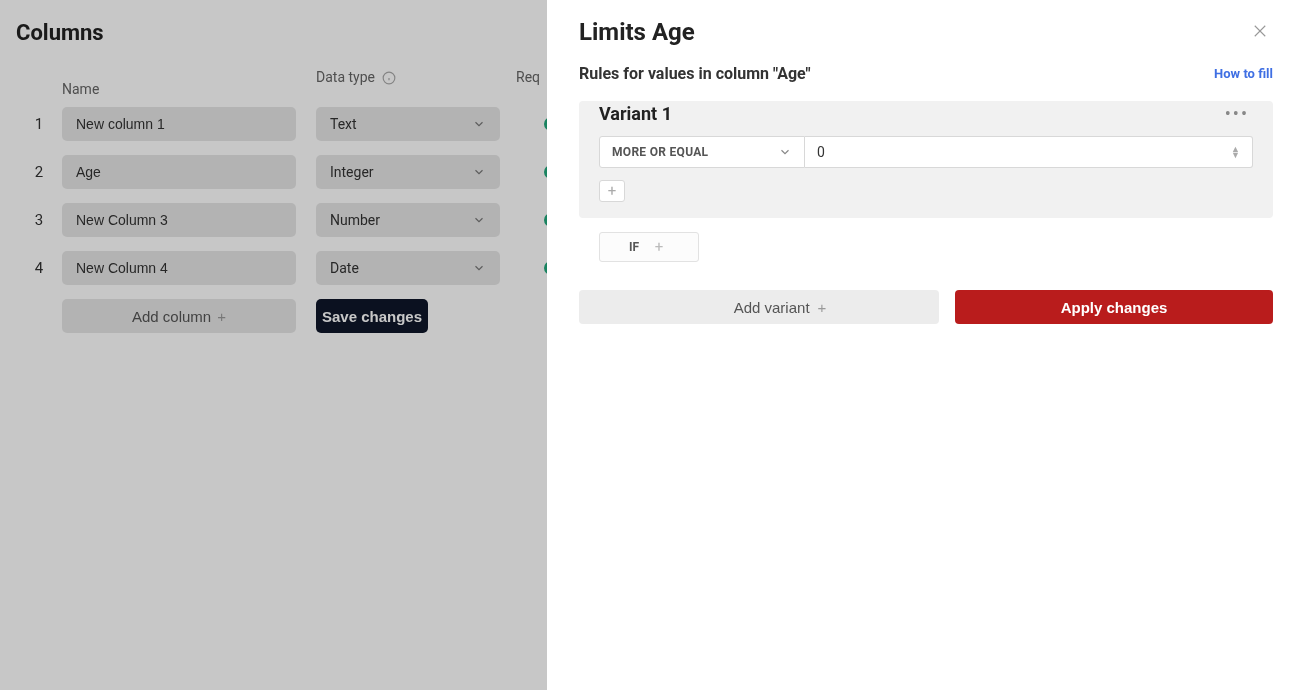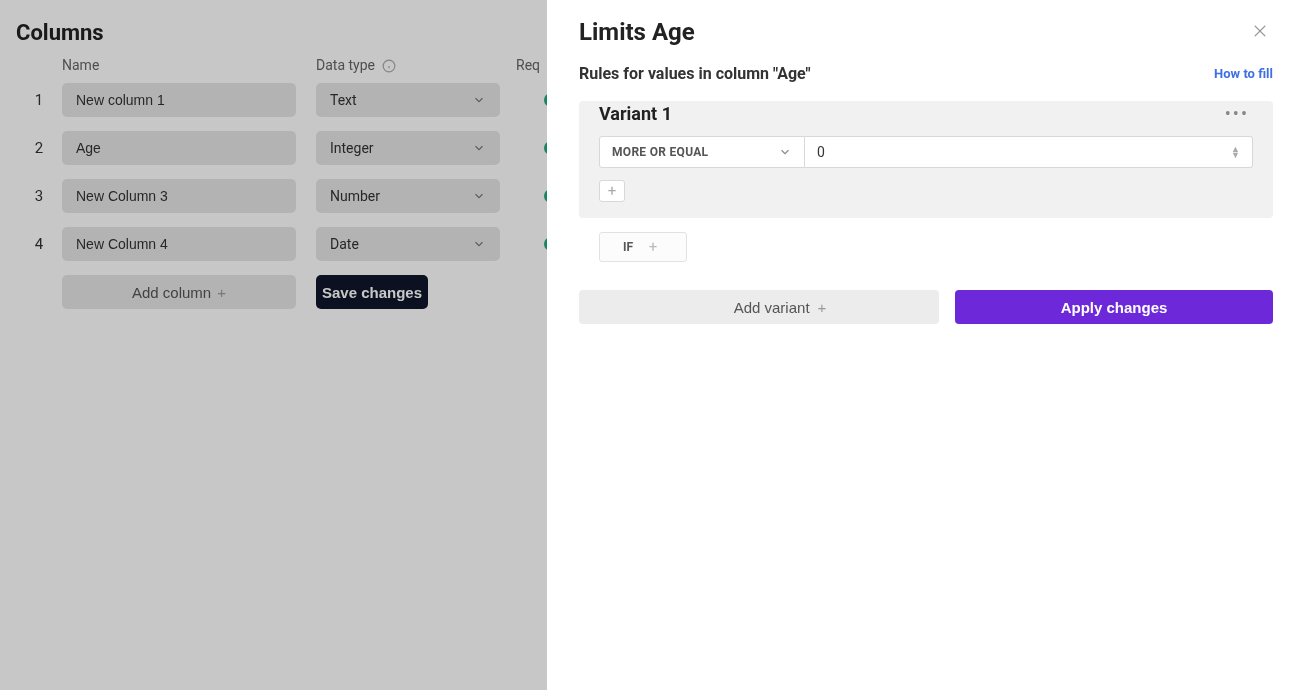--- a/index.html
+++ b/index.html
@@ -35,21 +35,21 @@
   }
   .col-header-row {
     display: flex;
     align-items: center;
     color: #666;
     font-size: 14px;
     margin-top: 6px;
     margin-bottom: 10px;
   }
   .col-num-cell { width: 46px; text-align: center; }
-  .col-name-cell { width: 254px; }
+  .col-name-cell { width: 254px; margin-top: 24px; }
   .col-type-cell { width: 200px; }
   .col-req-cell { width: 60px; }
   .info-svg { vertical-align: middle; margin-left:4px; }
 
   .row {
     display: flex;
     align-items: center;
     margin-bottom: 14px;
   }
   .row-num {
@@ -218,21 +218,21 @@
     border: 1px solid #d8d8d8;
     border-radius: 3px;
     color: #aaa;
     font-size: 15px;
     display:flex; align-items:center; justify-content:center;
   }
 
   .if-block {
     margin-top: 14px;
     margin-left: 20px;
-    width: 88px;
+    width: 100px;
     height: 30px;
     border: 1px solid #e2e2e2;
     border-radius: 3px;
     background: #fcfcfc;
     display:flex;
     align-items:center;
     justify-content:center;
     gap:10px;
   }
   .if-label {
@@ -255,21 +255,21 @@
     border: none;
     display:flex; align-items:center; justify-content:center;
     gap:8px;
     font-size:15px;
     color:#555;
     padding-left:48px;
   }
   .apply-btn {
     flex:1;
     height: 34px;
-    background: #6d28d9;
+    background: #b91c1c;
     color: #fff;
     border-radius: 4px;
     border: none;
     font-size:15px;
     font-weight:700;
   }
   .plus-icon { font-size:15px; color:#999; }
 </style>
 </head>
 <body>

